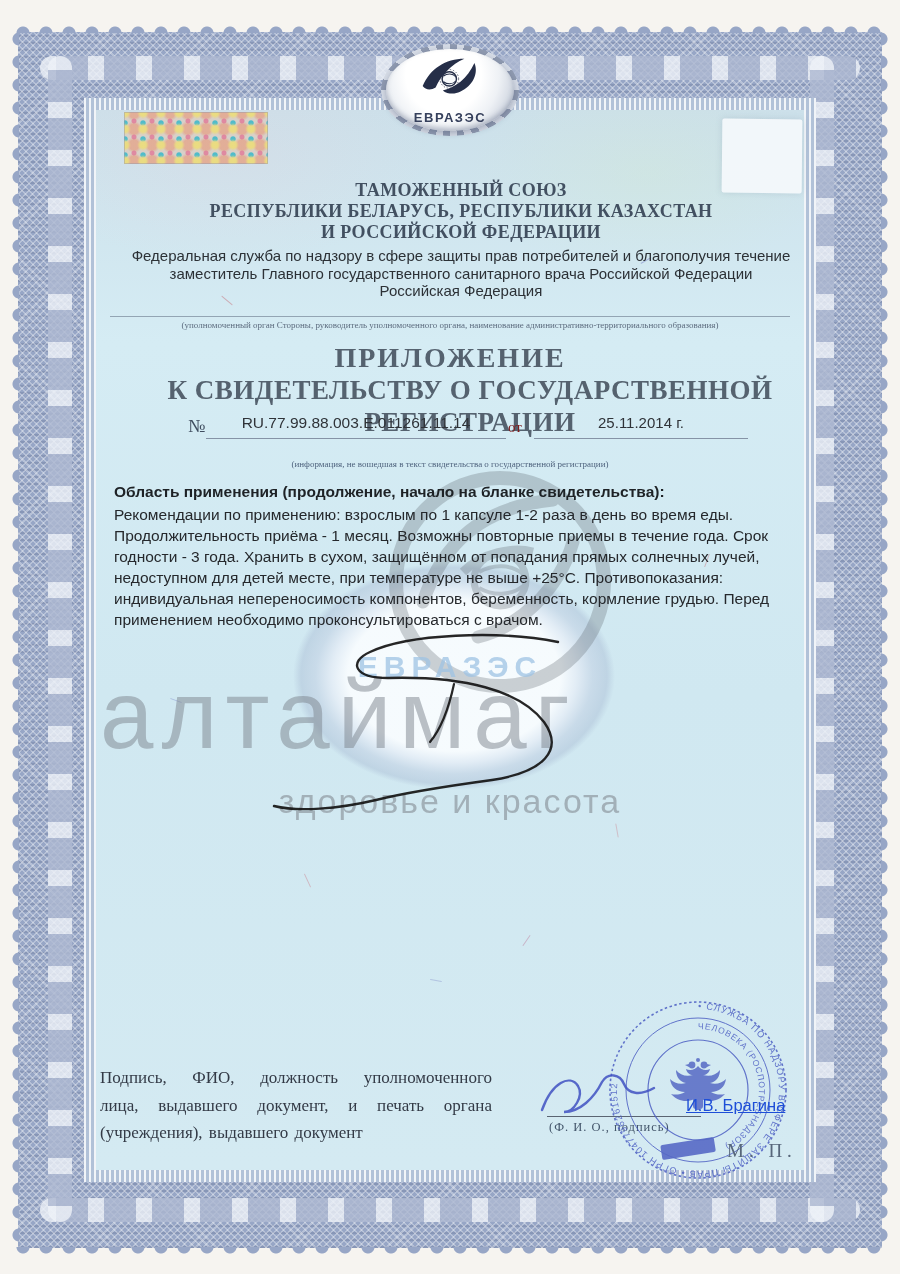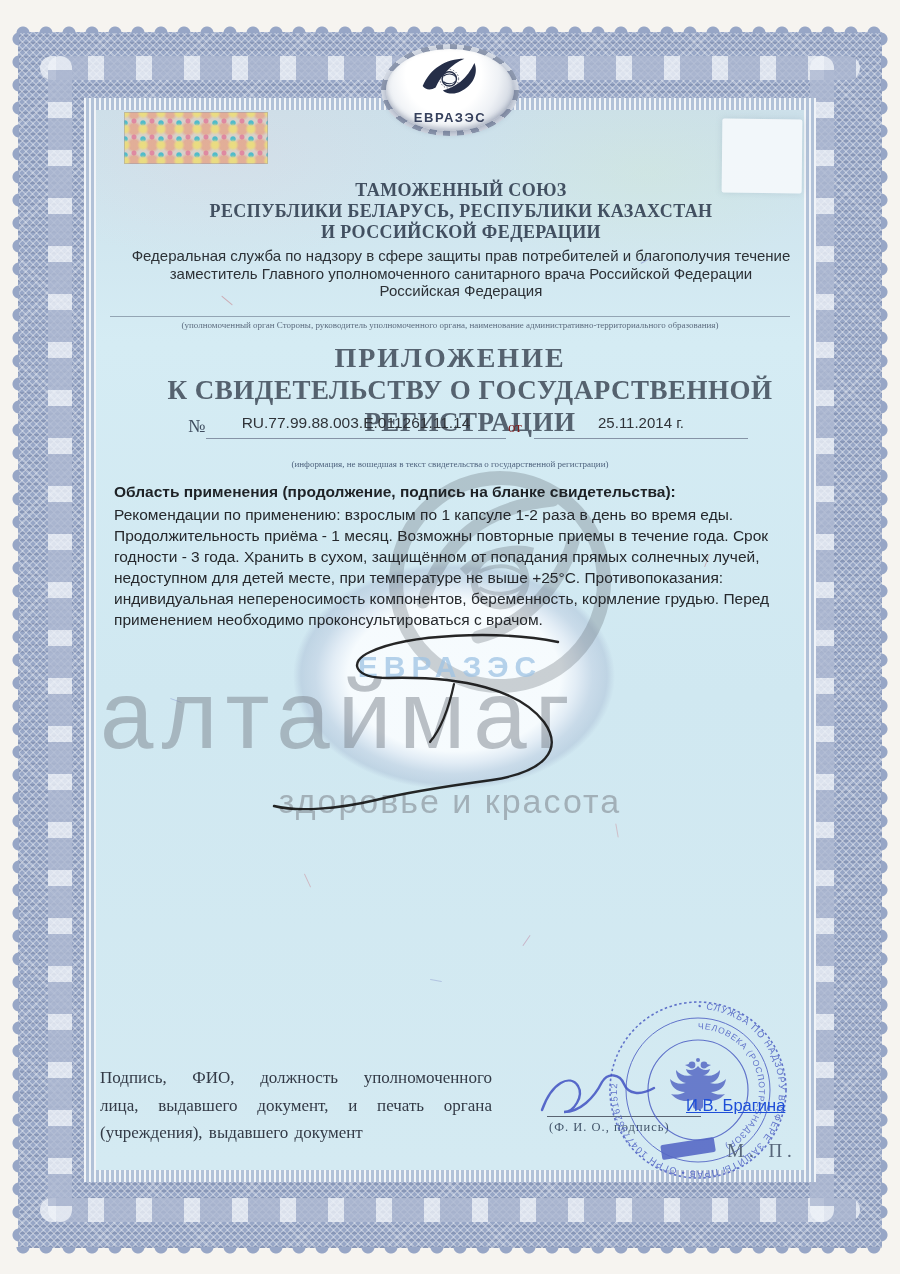--- a/index.html
+++ b/index.html
@@ -167,39 +167,39 @@
 </div>
 
 <div class="holo"></div>
 <div class="patch"></div>
 
 <div class="hdr">
   <div class="union">ТАМОЖЕННЫЙ СОЮЗ</div>
   <div class="union">РЕСПУБЛИКИ БЕЛАРУСЬ, РЕСПУБЛИКИ КАЗАХСТАН</div>
   <div class="union">И РОССИЙСКОЙ ФЕДЕРАЦИИ</div>
   <div class="auth first">Федеральная служба по надзору в сфере защиты прав потребителей и благополучия течение</div>
-  <div class="auth">заместитель Главного уполномоченного санитарного врача Российской Федерации</div>
+  <div class="auth">заместитель Главного государственного санитарного врача Российской Федерации</div>
   <div class="auth">Российская Федерация</div>
 </div>
 <div class="caption1">(уполномоченный орган Стороны, руководитель уполномоченного органа, наименование административно-территориального образования)</div>
 
 <div class="title">
   <div class="t1">ПРИЛОЖЕНИЕ</div>
   <div class="t2">К СВИДЕТЕЛЬСТВУ О ГОСУДАРСТВЕННОЙ РЕГИСТРАЦИИ</div>
 </div>
 
 <div class="regno-label serif">№</div>
 <div class="regno-value">RU.77.99.88.003.E.011261.11.14</div>
 <div class="regno-line"></div>
 <div class="regfrom-label serif">от</div>
 <div class="regdate-value">25.11.2014 г.</div>
 <div class="regdate-line"></div>
 <div class="caption2">(информация, не вошедшая в текст свидетельства о государственной регистрации)</div>
 
-<div class="app-heading">Область применения (продолжение, подпись на бланке свидетельства):</div>
+<div class="app-heading">Область применения (продолжение, начало на бланке свидетельства):</div>
 <div class="app-text">Рекомендации по применению: взрослым по 1 капсуле 1-2 раза в день во время еды. Продолжительность приёма - 1 месяц. Возможны повторные приемы в течение года. Срок годности - 3 года. Хранить в сухом, защищённом от попадания прямых солнечных лучей, недоступном для детей месте, при температуре не выше +25°С. Противопоказания: индивидуальная непереносимость компонентов, беременность, кормление грудью. Перед применением необходимо проконсультироваться с врачом.</div>
 
 <div class="wm-ellipse"></div>
 <svg class="wm-emblem" width="234" height="278" viewBox="0 0 234 278">
   <g stroke="#636c74" fill="none">
     <circle cx="117" cy="130" r="104" stroke-width="14"></circle>
     <path d="M40 150 C60 90 100 55 170 48" stroke-width="13" stroke-linecap="round"></path>
     <path d="M95 185 C135 175 175 140 190 90" stroke-width="13" stroke-linecap="round"></path>
     <path d="M80 120 C100 100 130 95 150 100" stroke-width="9"></path>
     <circle cx="117" cy="128" r="26" stroke-width="7"></circle>

